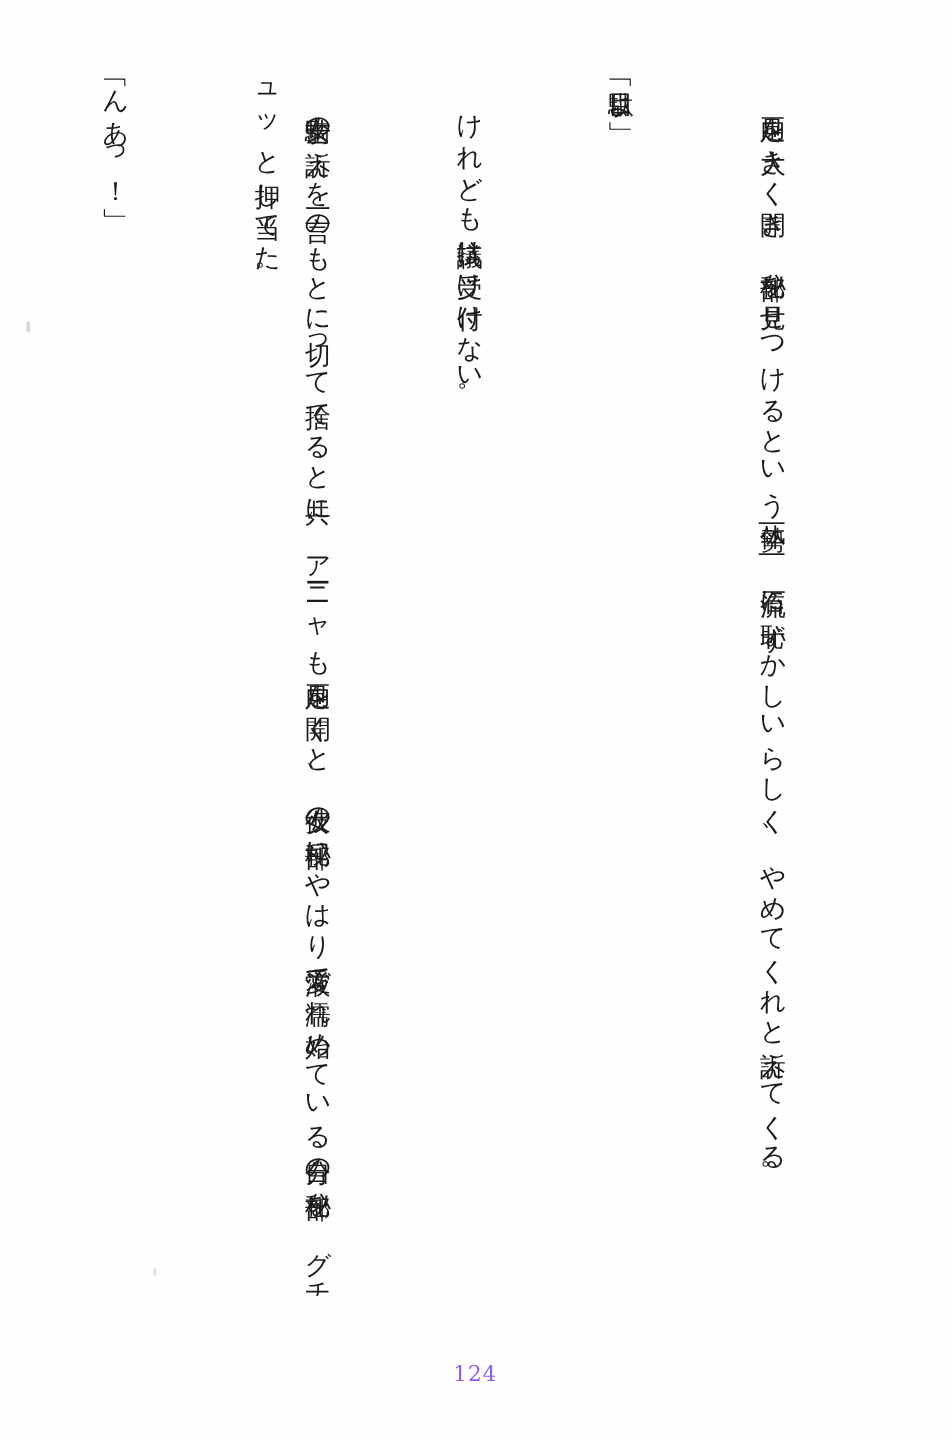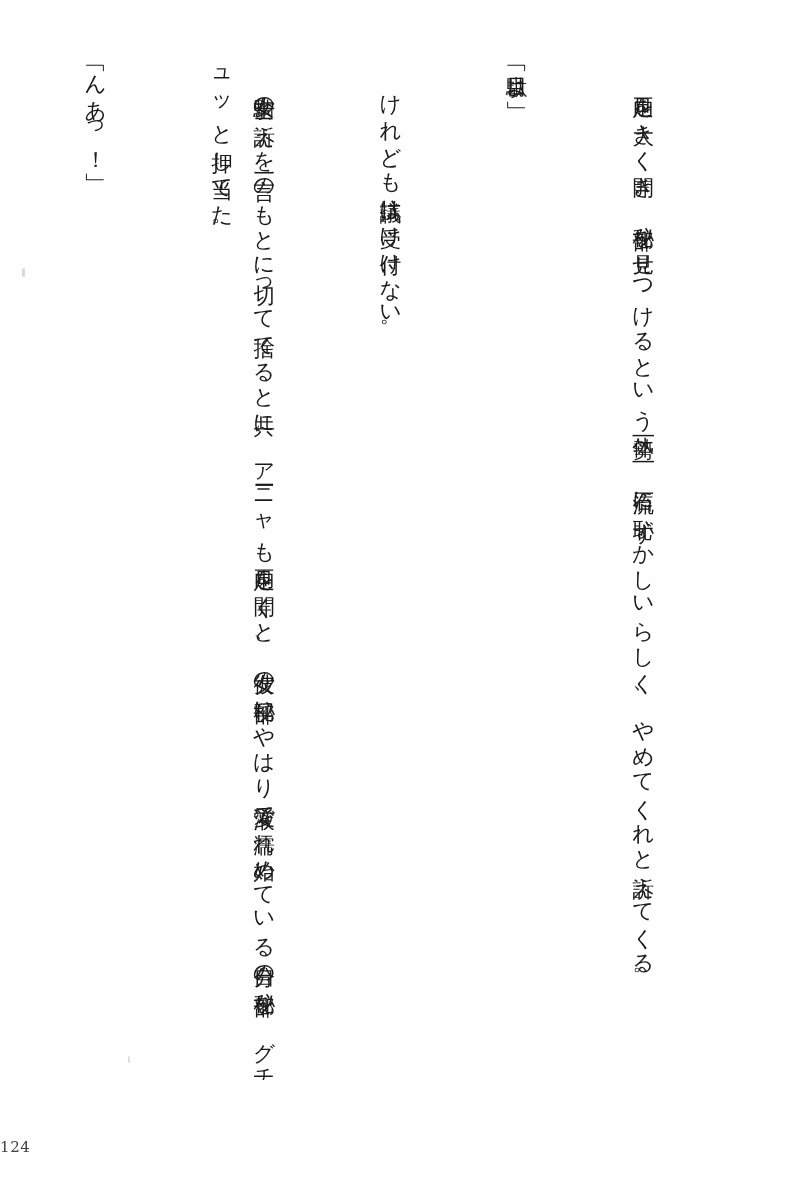--- a/index.html
+++ b/index.html
@@ -53,24 +53,24 @@
   }
   .quote {
     text-indent: 0;
   }
 
   #page-number {
     position: absolute;
     left: 0;
     right: 0;
     bottom: 44px;
-    text-align: left;
-    font-size: 15px;
+    text-align: center;
+    font-size: 18px;
     letter-spacing: 0.04em;
-    color: #404040;
+    color: #8b5cf6;
     font-family: "DejaVu Serif", "Liberation Serif", serif;
   }
 
   
   .speck {
     position: absolute;
     background: #c9c9c9;
     border-radius: 50%;
   }
   .speck.s1 { left: 22px; top: 268px; width: 3px; height: 9px; background: #d8d8d8; border-radius: 2px; }

